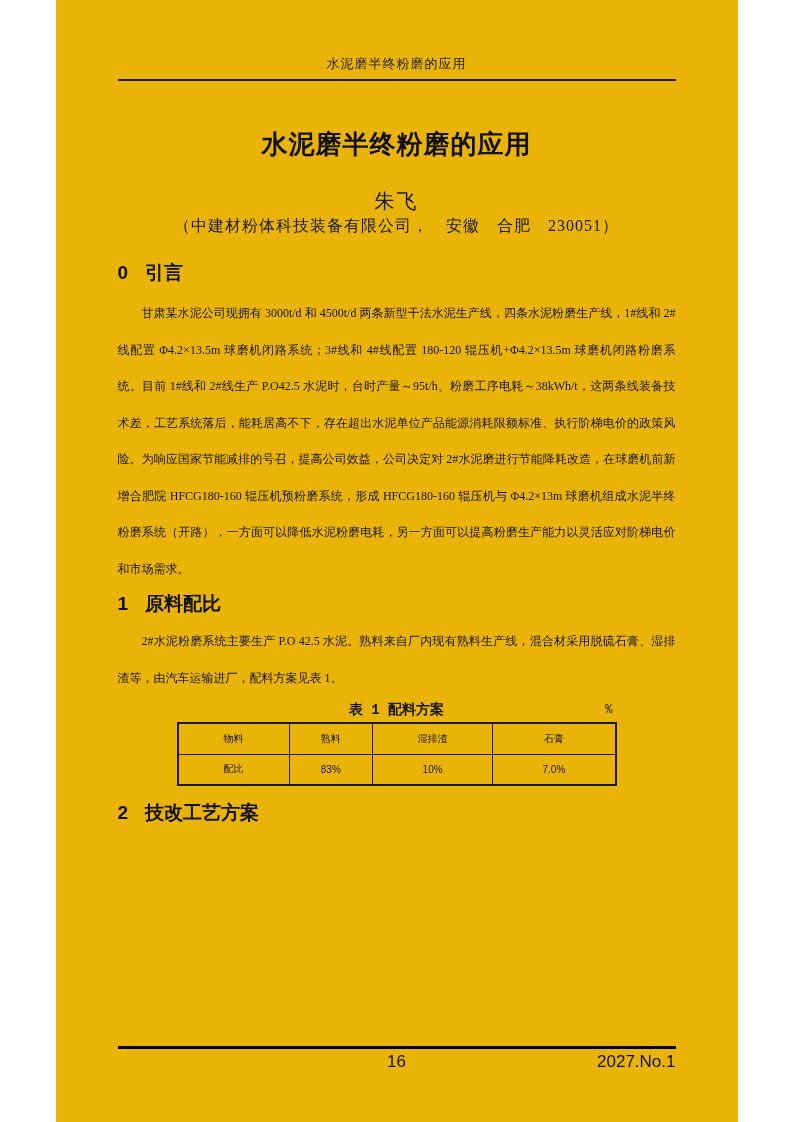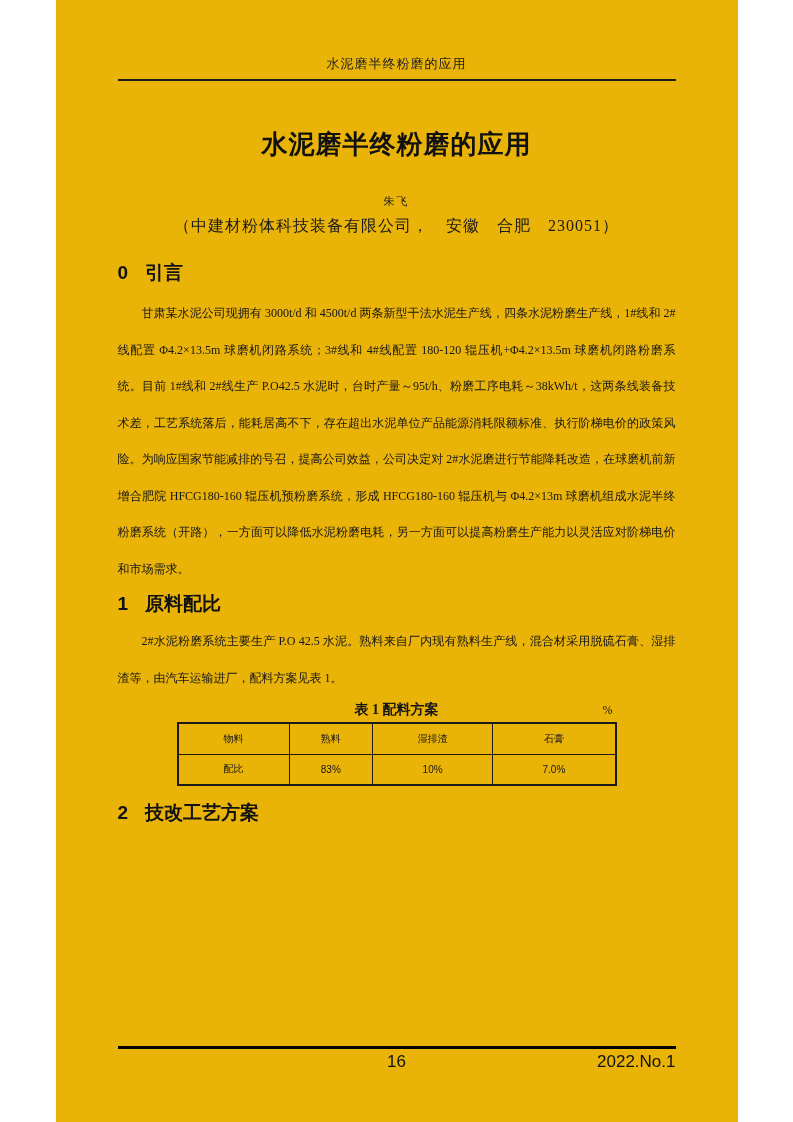--- a/index.html
+++ b/index.html
@@ -38,21 +38,21 @@
     font-family: "Liberation Sans", "DejaVu Sans", sans-serif;
     font-weight: 700;
     font-size: 26px;
     line-height: 36px;
     letter-spacing: 1px;
     color: #111;
   }
   .author-line {
     margin-top: 29px;
     text-align: center;
-    font-size: 11px;
+    font-size: 20px;
     line-height: 20px;
     letter-spacing: 2px;
     color: #1a1a1a;
   }
   .affiliation-line {
     margin-top: 3px;
     text-align: center;
     font-size: 16px;
     line-height: 24px;
     letter-spacing: 1px;
@@ -87,21 +87,21 @@
   .p-sec2 { margin-top: 7px; line-height: 35.5px; }
 
   
   .table-block {
     width: 440px;
     margin: 4px auto 0 auto;
   }
   .table-caption-row {
     position: relative;
     text-align: center;
-    font-family: Liberation Serif, serif;
+    font-family: Liberation Mono, monospace;
     font-weight: 700;
     font-size: 14px;
     line-height: 20px;
     color: #161616;
   }
   .table-caption-row .unit {
     position: absolute;
     right: 4px;
     bottom: 0;
     font-weight: 400;
@@ -216,17 +216,17 @@
     <div class="section-heading h-sec2">
       <span class="sec-num">2</span>
       <span>技改工艺方案</span>
     </div>
 
   </div>
 
   <div class="page-footer">
     <div class="footer-row">
       <span class="footer-page-num">16</span>
-      <span class="footer-issue">2022.No.1</span>
+      <span class="footer-issue">2027.No.1</span>
     </div>
   </div>
 
 </div>
 
 </body></html>

